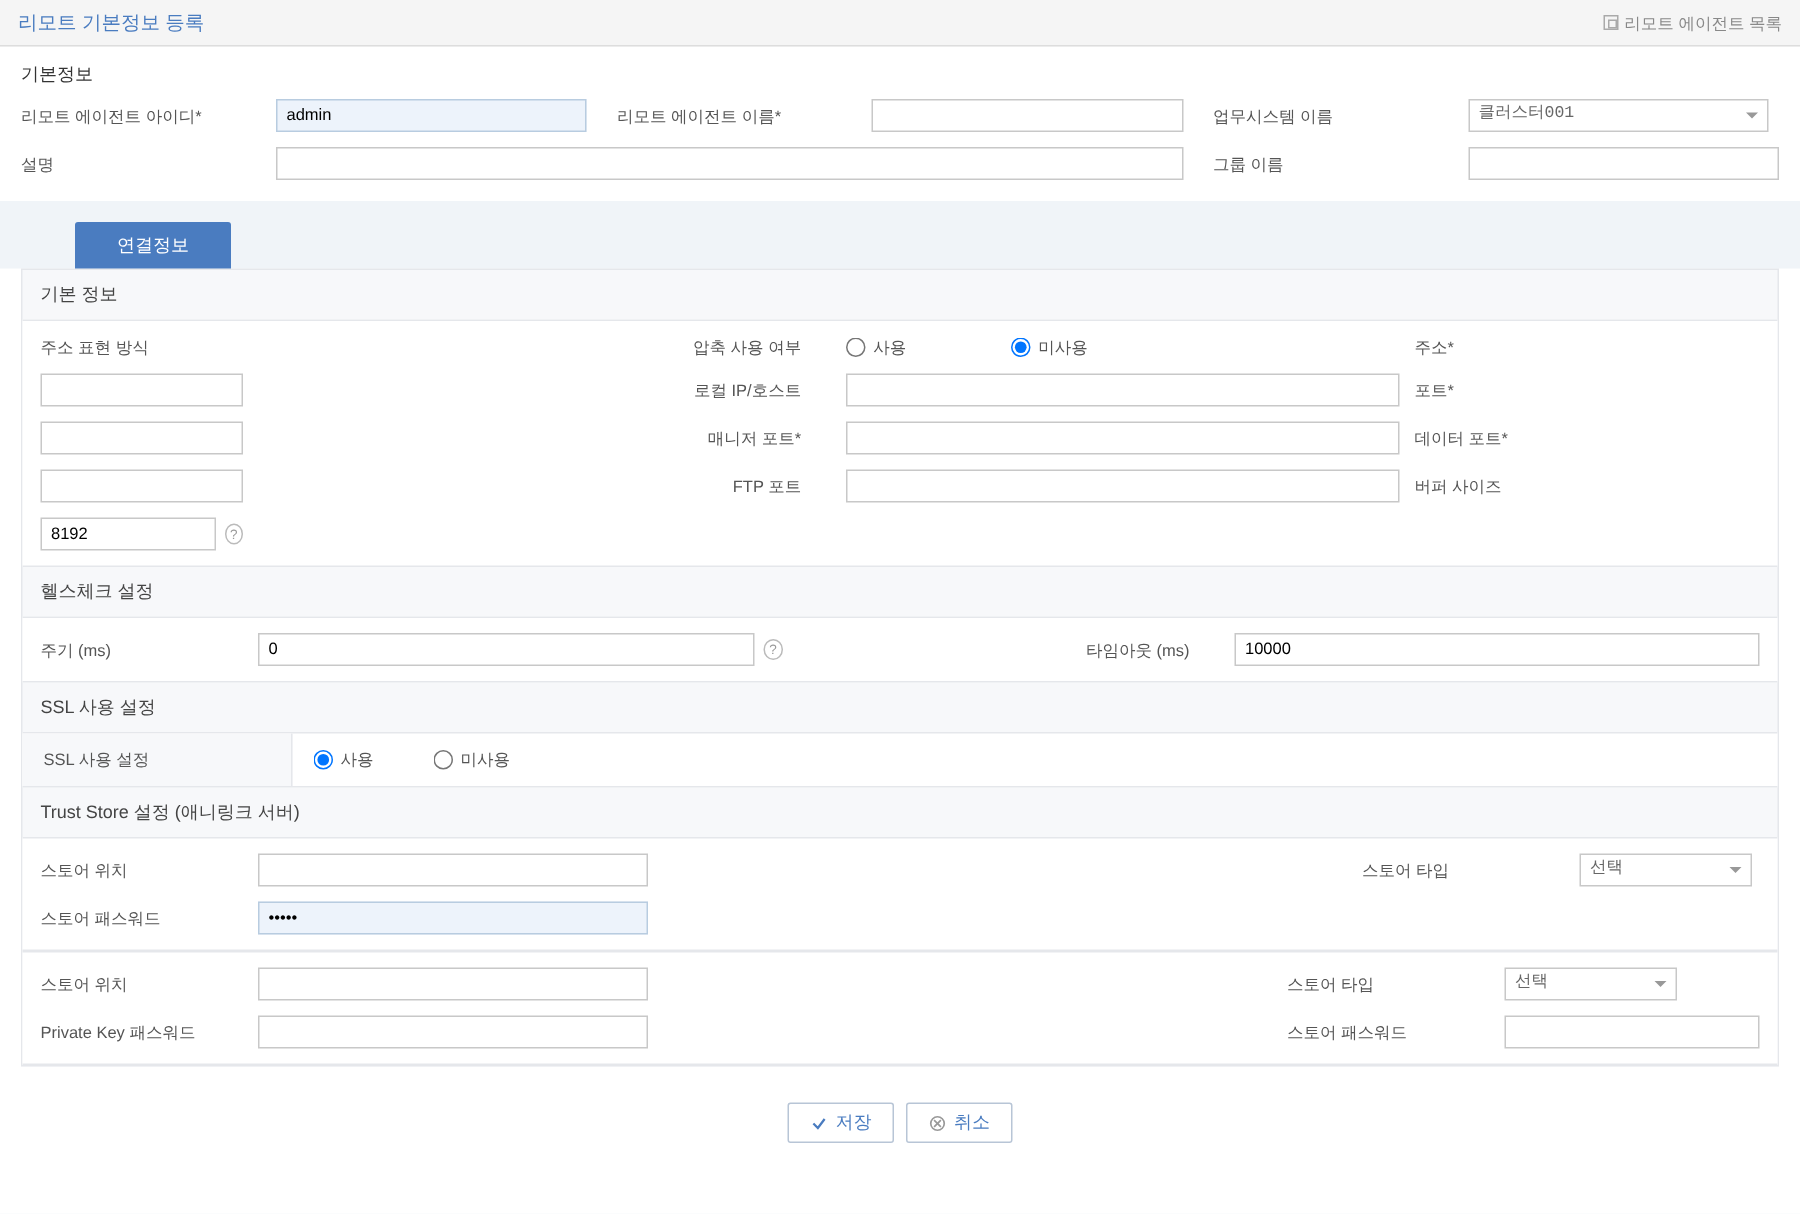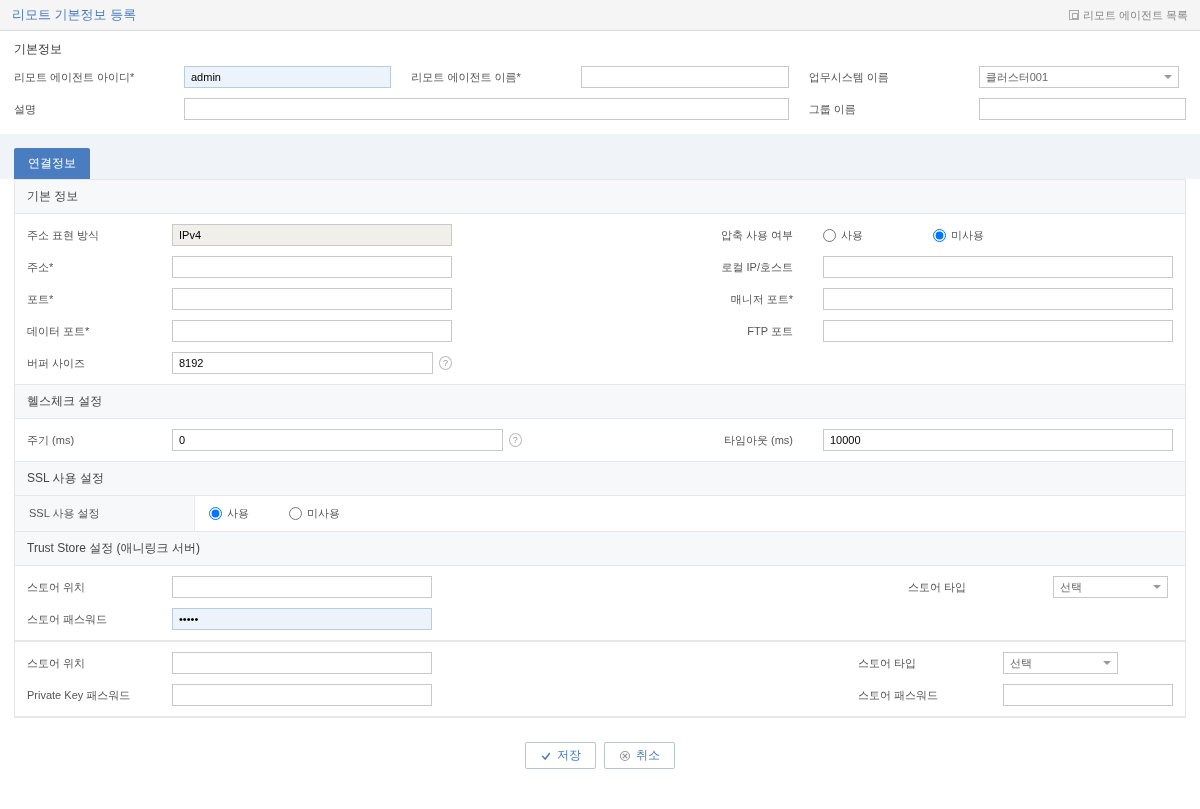--- a/index.html
+++ b/index.html
@@ -59,48 +59,49 @@
       padding: 2px 6px;
       font-size: 11px;
       font-family: inherit;
       background: #fff;
     }
     input.highlighted { background: #edf3fb; border-color: #b8cce0; }
     input.readonly { background: #f0efe9; }
     .select-wrap {
       position: relative;
       display: flex;
-      align-items: center;
       border: 1px solid #c8c8c8;
       height: 22px;
       background: #fff;
       padding: 0 22px 0 6px;
       font-size: 11px;
       color: #666;
+      font-family: Liberation Mono, monospace;
     }
     .select-wrap .chev {
       position: absolute;
       right: 6px;
       top: 50%;
       transform: translateY(-50%);
       width: 0; height: 0;
       border-left: 4px solid transparent;
       border-right: 4px solid transparent;
       border-top: 4px solid #999;
     }
     .w200 { width: 200px; }
     .w115 { width: 115px; }
     .tab-row { padding: 14px 14px 0; background: #f0f4f8; }
     .tab {
       display: inline-block;
       background: #4a7cc0;
       color: #fff;
-      padding: 7px 14px;
+      padding: 7px 28px;
       font-size: 12px;
       border-radius: 2px 2px 0 0;
+      margin-left: 36px;
     }
     .panel-outer {
       margin: 0 14px 14px;
       background: #f7f8fa;
       border: 1px solid #e5e7eb;
     }
     .panel-section-title {
       padding: 8px 12px;
       font-size: 12px;
       color: #444;
@@ -218,21 +219,20 @@
 <div class="tab-row">
   <div class="tab">연결정보</div>
 </div>
 
 <div class="panel-outer">
 
   <div class="panel-section-title">기본 정보</div>
   <div class="panel-body">
     <div class="basic-info-grid">
       <div class="label">주소 표현 방식</div>
-      <input type="text" class="readonly" readonly="" value="IPv4" style="">
       <div></div>
       <div class="label" style="justify-self:end; padding-right:20px;">압축 사용 여부</div>
       <div style="grid-column: span 2;">
         <div class="radio-group" style="gap:70px;">
           <label class="radio-item">
               <input type="radio" name="compress" style="">
               <span>사용</span>
             </label>
           <label class="radio-item">
               <input type="radio" name="compress" checked="" style="">

